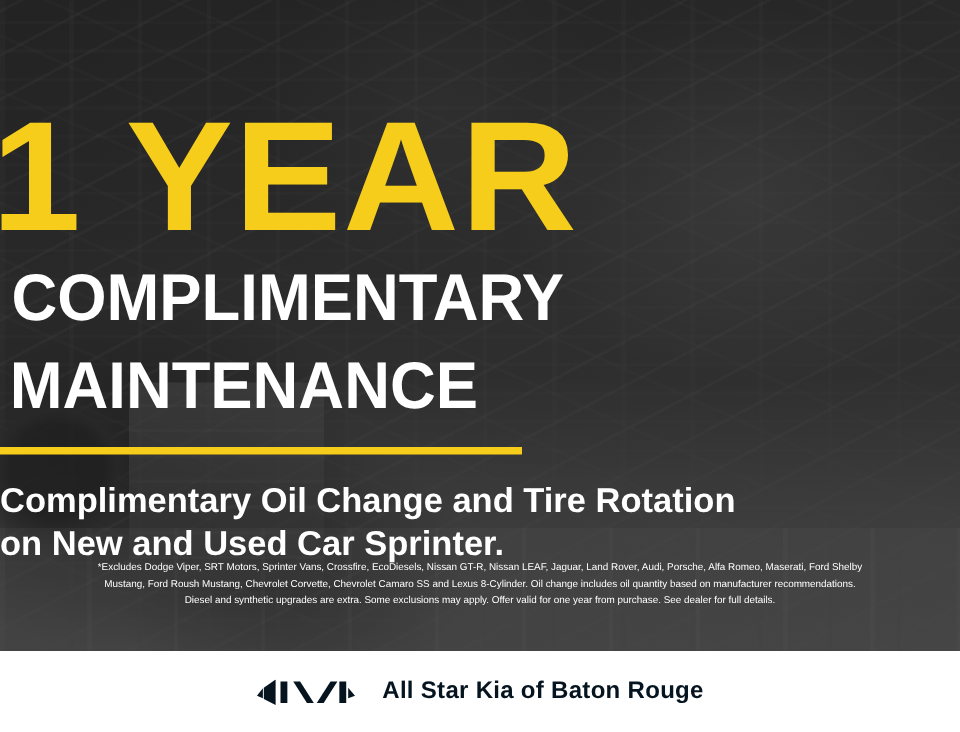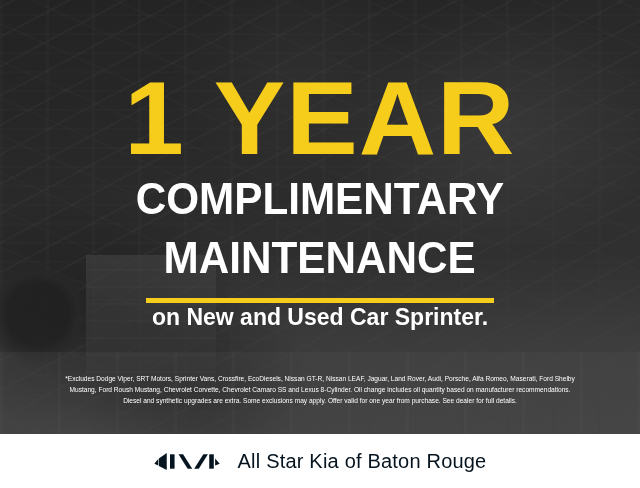--- a/index.html
+++ b/index.html
@@ -99,21 +99,21 @@
     position: absolute;
     inset: 0;
     background: rgba(38,38,38,0.58);
   }
 
   .hero-content {
     position: absolute;
     inset: 0;
     display: flex;
     flex-direction: column;
-    align-items: center;
+    align-items: flex-start;
   }
 
   .headline-1year {
     margin-top: 74px;
     color: #f7cd1b;
     font-family: "Liberation Sans", sans-serif;
     font-weight: bold;
     font-size: 104px;
     line-height: 0.86;
     letter-spacing: 1px;
@@ -181,22 +181,22 @@
   }
   .kia-logo {
     display: block;
     width: 66px;
     height: 17px;
     margin-right: 18px;
   }
   .dealer-name {
     color: #05141f;
     font-family: "Liberation Sans", sans-serif;
-    font-weight: normal;
-    font-size: 20px;
+    font-weight: bold;
+    font-size: 16px;
     letter-spacing: 0.2px;
     white-space: nowrap;
   }
 </style>
 </head>
 <body>
 
 <div class="banner">
 
   <div class="hero">
@@ -207,20 +207,21 @@
     <div class="scrim"></div>
 
     <div class="hero-content">
       <div class="headline-1year">1 YEAR</div>
 
       <div class="headline-sub">COMPLIMENTARY</div>
       <div class="headline-sub">MAINTENANCE</div>
 
       <div class="rule"></div>
 
+      <div class="offer-line first">Complimentary Oil Change and Tire Rotation</div>
       <div class="offer-line">on New and Used Car Sprinter.</div>
     </div>
 
     <div class="disclaimer">
       <p>*Excludes Dodge Viper, SRT Motors, Sprinter Vans, Crossfire, EcoDiesels, Nissan GT-R, Nissan LEAF, Jaguar, Land Rover, Audi, Porsche, Alfa Romeo, Maserati, Ford Shelby</p>
       <p>Mustang, Ford Roush Mustang, Chevrolet Corvette, Chevrolet Camaro SS and Lexus 8-Cylinder. Oil change includes oil quantity based on manufacturer recommendations.</p>
       <p>Diesel and synthetic upgrades are extra. Some exclusions may apply. Offer valid for one year from purchase. See dealer for full details.</p>
     </div>
   </div>
 

